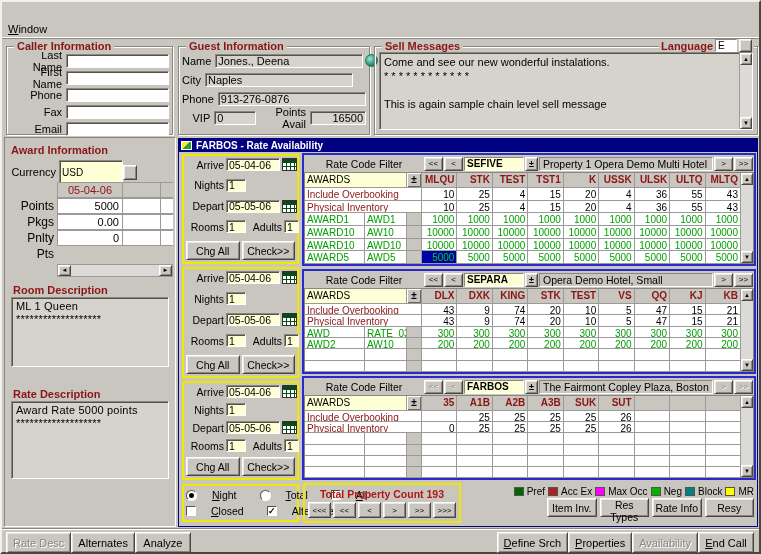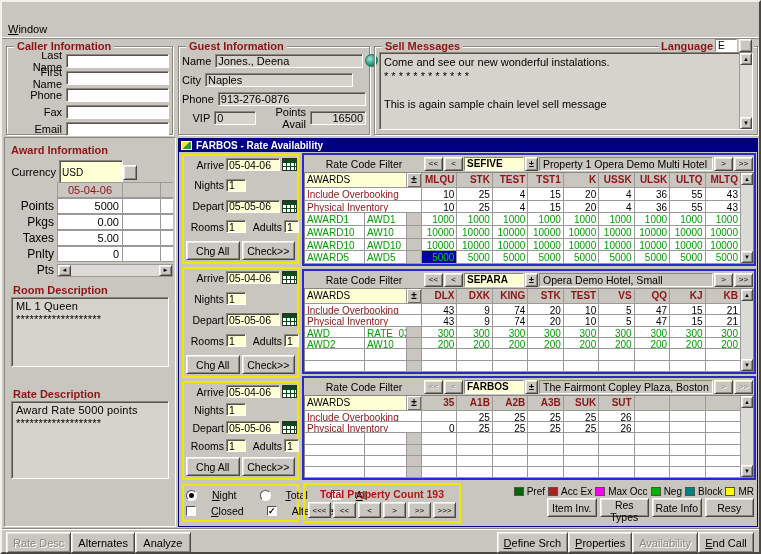--- a/index.html
+++ b/index.html
@@ -277,26 +277,20 @@
           <div class="aw-cell empty2"></div>
           <div class="aw-cell empty3"></div>
         </div>
         <div class="aw-row">
           <span class="aw-lab">Pkgs</span>
           <div class="aw-cell first-border">0.00</div>
           <div class="aw-cell empty2"></div>
           <div class="aw-cell empty3"></div>
         </div>
         <div class="aw-row">
-          <span class="aw-lab">Taxes</span>
-          <div class="aw-cell first-border">5.00</div>
-          <div class="aw-cell empty2"></div>
-          <div class="aw-cell empty3"></div>
-        </div>
-        <div class="aw-row">
           <span class="aw-lab">Pnlty Pts</span>
           <div class="aw-cell first-border">0</div>
           <div class="aw-cell empty2"></div>
           <div class="aw-cell empty3"></div>
         </div>
       </div>
     <div id="award-hscroll">
         <button class="sb-btn-h btn3d">◄</button>
         <div class="sb-track-h"></div>
         <button class="sb-btn-h btn3d">►</button>

